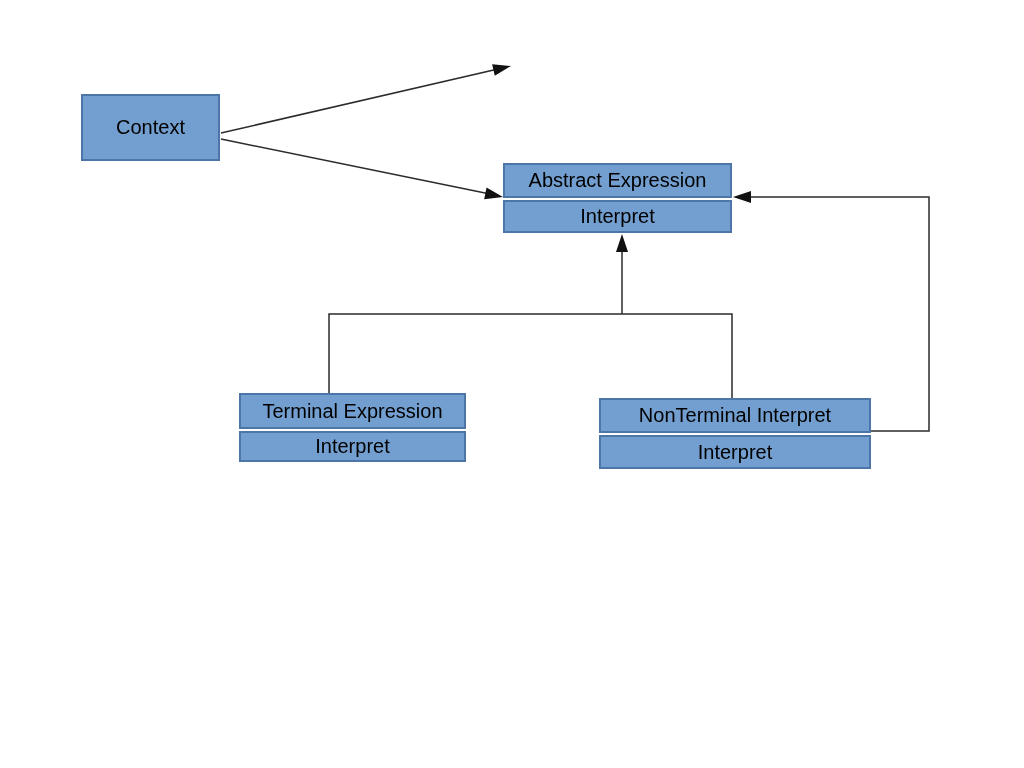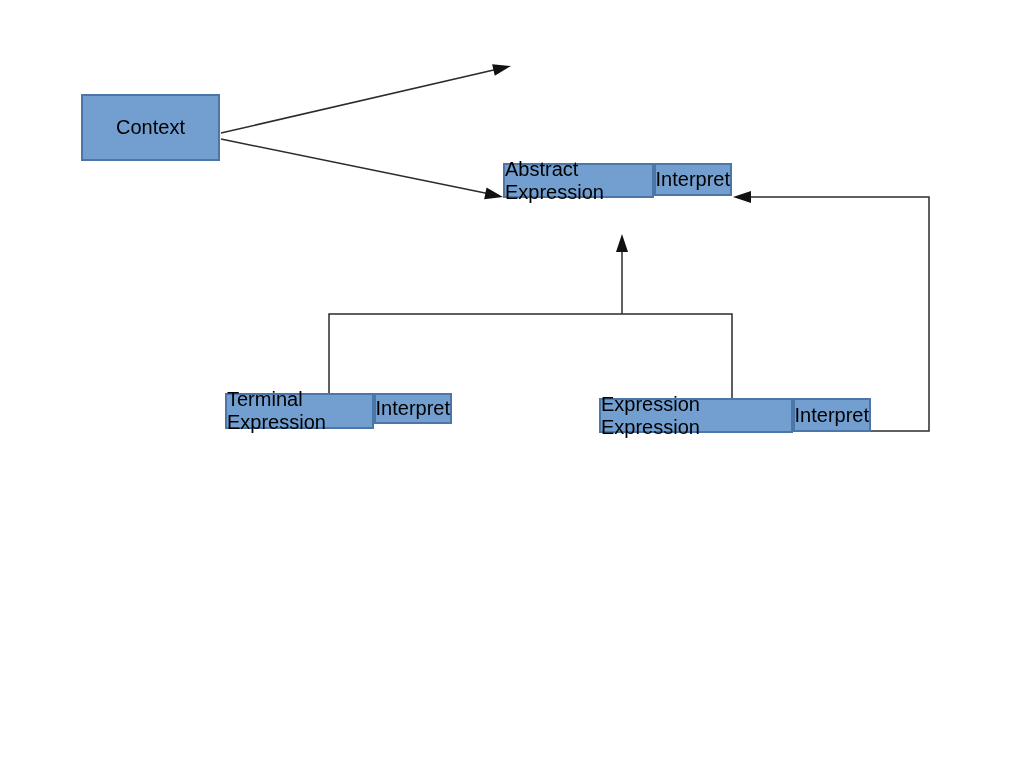--- a/index.html
+++ b/index.html
@@ -30,21 +30,21 @@
   .node{
     position:absolute;
     box-sizing:border-box;
     background:var(--node-fill, #729fcf);
     border:2px solid var(--node-border, #4c76a7);
     display:flex;align-items:center;justify-content:center;
     font-size:20px;color:#000000;
   }
   .node2{
     position:absolute;
-    display:flex;flex-direction:row;
+    display:flex;flex-direction:column;
   }
   .node2 .row{
     box-sizing:border-box;
     background:var(--node-fill, #729fcf);
     border:2px solid var(--node-border, #4c76a7);
     display:flex;align-items:center;justify-content:center;
     font-size:20px;color:#000000;
   }
   .node2 .gap{height:2px;background:#ffffff;}
 </style>
@@ -85,33 +85,33 @@
   <div class="node2" style="left:503px;top:163px;width:229px;">
     <div class="row" style="height:35px;">
       <span>Abstract Expression</span>
     </div>
     <div class="gap"></div>
     <div class="row" style="height:33px;">
       <span>Interpret</span>
     </div>
   </div>
 
-  <div class="node2" style="left:225px;top:393px;width:227px;">
+  <div class="node2" style="left:239px;top:393px;width:227px;">
     <div class="row" style="height:36px;">
       <span>Terminal Expression</span>
     </div>
     <div class="gap"></div>
     <div class="row" style="height:31px;">
       <span>Interpret</span>
     </div>
   </div>
 
   <div class="node2" style="left:599px;top:398px;width:272px;">
     <div class="row" style="height:35px;">
-      <span>Expression Expression</span>
+      <span>NonTerminal Interpret</span>
     </div>
     <div class="gap"></div>
     <div class="row" style="height:34px;">
       <span>Interpret</span>
     </div>
   </div>
 
 </div>
 
 </body></html>

